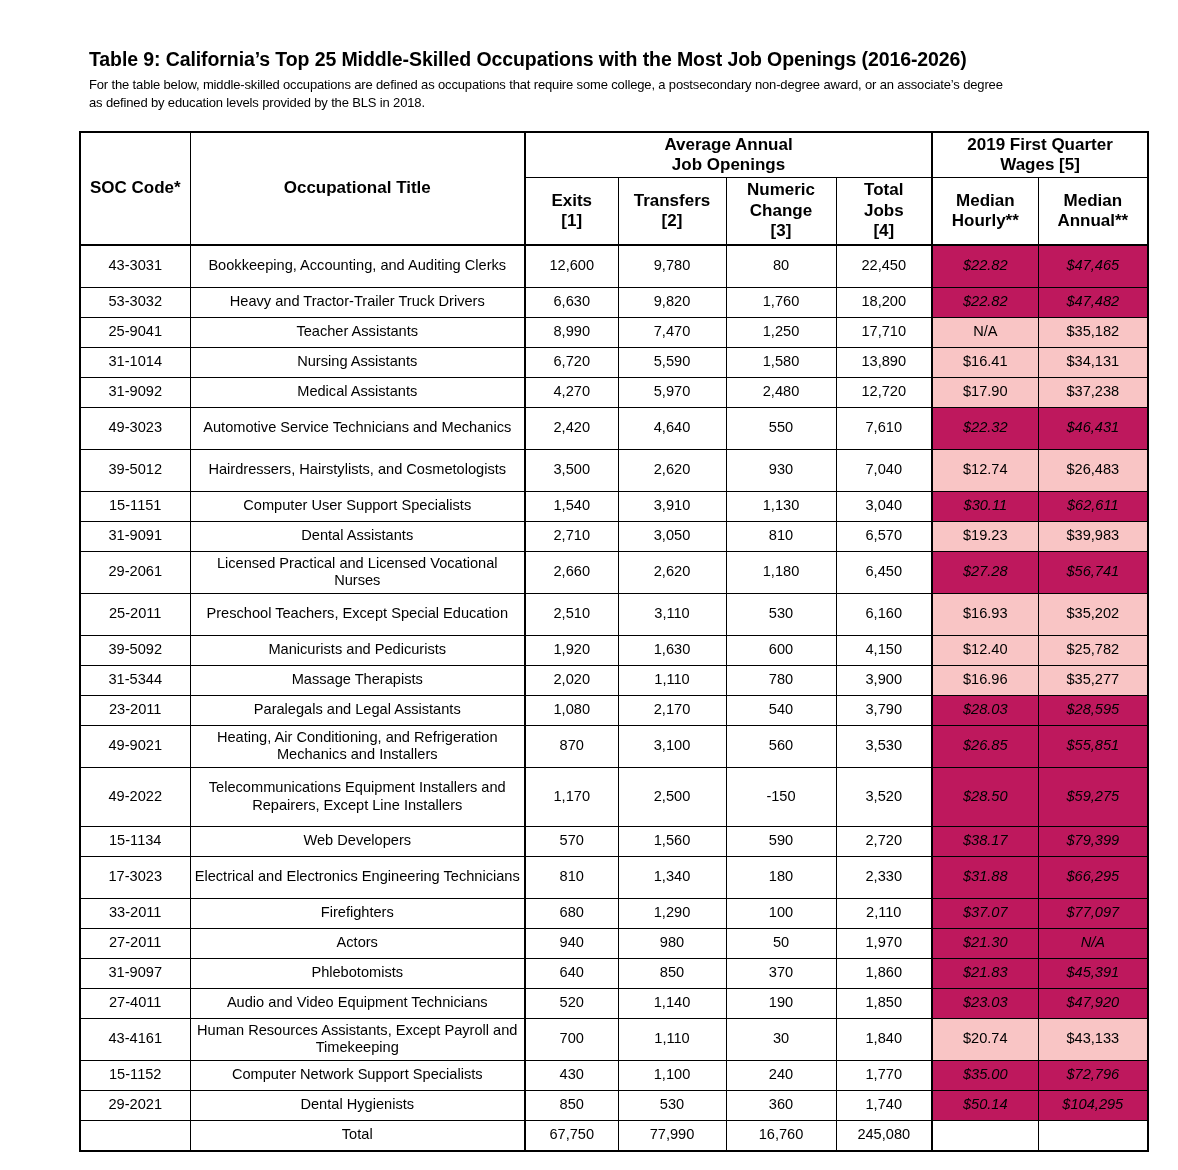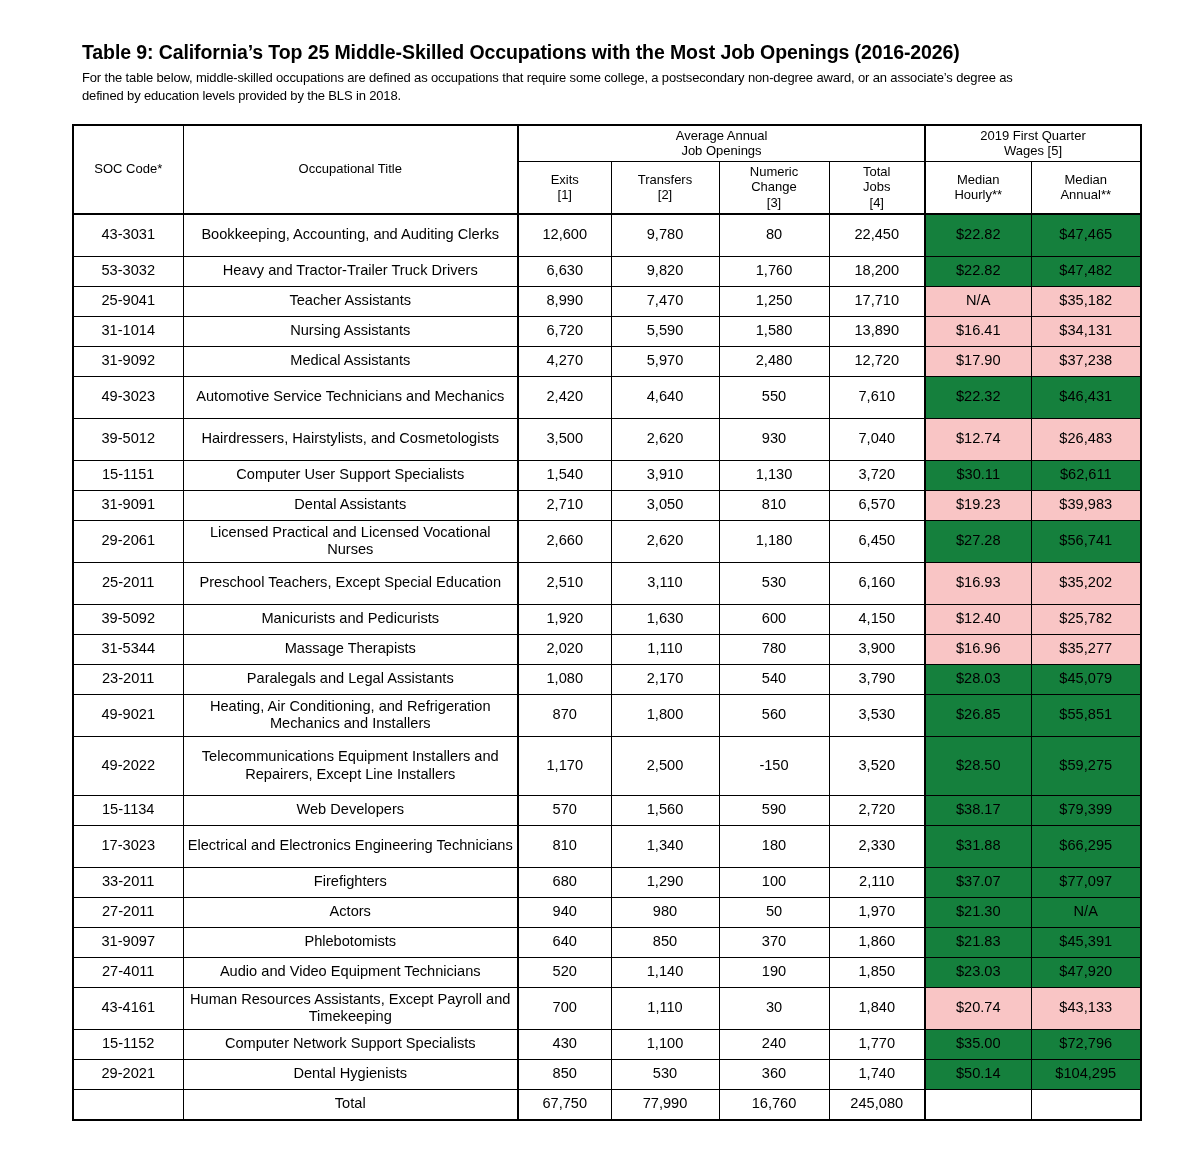--- a/index.html
+++ b/index.html
@@ -12,21 +12,21 @@
     height: 1170px;
     font-family: "Liberation Sans", sans-serif;
     color: #000000;
     overflow: hidden;
   }
   .page {
     position: relative;
     width: 1090px;
     height: 1170px;
     box-sizing: border-box;
-    padding: 4px;
+    padding: 11px;
   }
 
   
   .heading {
     padding: 36px 62px 0 78px;
   }
   .table-title {
     font-size: 19.5px;
     font-weight: bold;
     line-height: 1.32;
@@ -55,22 +55,22 @@
   table.data-table th {
     border: 1px solid #000000;
     padding: 2px 3px;
     text-align: center;
     vertical-align: middle;
     line-height: 1.2;
     font-weight: normal;
     background-clip: padding-box;
   }
   table.data-table thead th {
-    font-weight: normal;
-    font-size: 13px;
+    font-weight: bold;
+    font-size: 17px;
   }
 
   
   .thick-right { border-right: 2.5px solid #000 !important; }
   .thick-left  { border-left: 2.5px solid #000 !important; }
   .thick-bottom{ border-bottom: 2.5px solid #000 !important; }
 
   table.data-table {
     border: 2.5px solid #000;
   }
@@ -78,21 +78,21 @@
   
   col.c-soc    { width: 110px; }
   col.c-title  { width: 335px; }
   col.c-exits  { width: 93px; }
   col.c-trans  { width: 108px; }
   col.c-num    { width: 110px; }
   col.c-total  { width: 96px; }
   col.c-hourly { width: 106px; }
   col.c-annual { width: 110px; }
 
-  .cell-green { background-color: #15803d; }
+  .cell-green { background-color: #be185d; font-style: italic; }
   .cell-pink  { background-color: #f9c5c5; }
 
   td.title-cell { padding-left: 6px; padding-right: 6px; }
   tr.row-tall td { height: 37px; }
   tr.row-short td { height: 25px; }
   tr.row-xtall td { height: 54px; }
   tr.total-row td { height: 25px; }
 
   
   .source {
@@ -232,21 +232,21 @@
             <td>7,040</td>
             <td class="thick-left cell-pink">$12.74</td>
             <td class="cell-pink">$26,483</td>
           </tr>
           <tr class="row-short">
             <td>15-1151</td>
             <td class="title-cell thick-right">Computer User Support Specialists</td>
             <td>1,540</td>
             <td>3,910</td>
             <td>1,130</td>
-            <td>3,720</td>
+            <td>3,040</td>
             <td class="thick-left cell-green">$30.11</td>
             <td class="cell-green">$62,611</td>
           </tr>
           <tr class="row-short">
             <td>31-9091</td>
             <td class="title-cell thick-right">Dental Assistants</td>
             <td>2,710</td>
             <td>3,050</td>
             <td>810</td>
             <td>6,570</td>
@@ -294,27 +294,27 @@
             <td class="cell-pink">$35,277</td>
           </tr>
           <tr class="row-short">
             <td>23-2011</td>
             <td class="title-cell thick-right">Paralegals and Legal Assistants</td>
             <td>1,080</td>
             <td>2,170</td>
             <td>540</td>
             <td>3,790</td>
             <td class="thick-left cell-green">$28.03</td>
-            <td class="cell-green">$45,079</td>
+            <td class="cell-green">$28,595</td>
           </tr>
           <tr class="row-tall">
             <td>49-9021</td>
             <td class="title-cell thick-right">Heating, Air Conditioning, and Refrigeration Mechanics and Installers</td>
             <td>870</td>
-            <td>1,800</td>
+            <td>3,100</td>
             <td>560</td>
             <td>3,530</td>
             <td class="thick-left cell-green">$26.85</td>
             <td class="cell-green">$55,851</td>
           </tr>
           <tr class="row-xtall">
             <td>49-2022</td>
             <td class="title-cell thick-right">Telecommunications Equipment Installers and Repairers, Except Line Installers</td>
             <td>1,170</td>
             <td>2,500</td>

